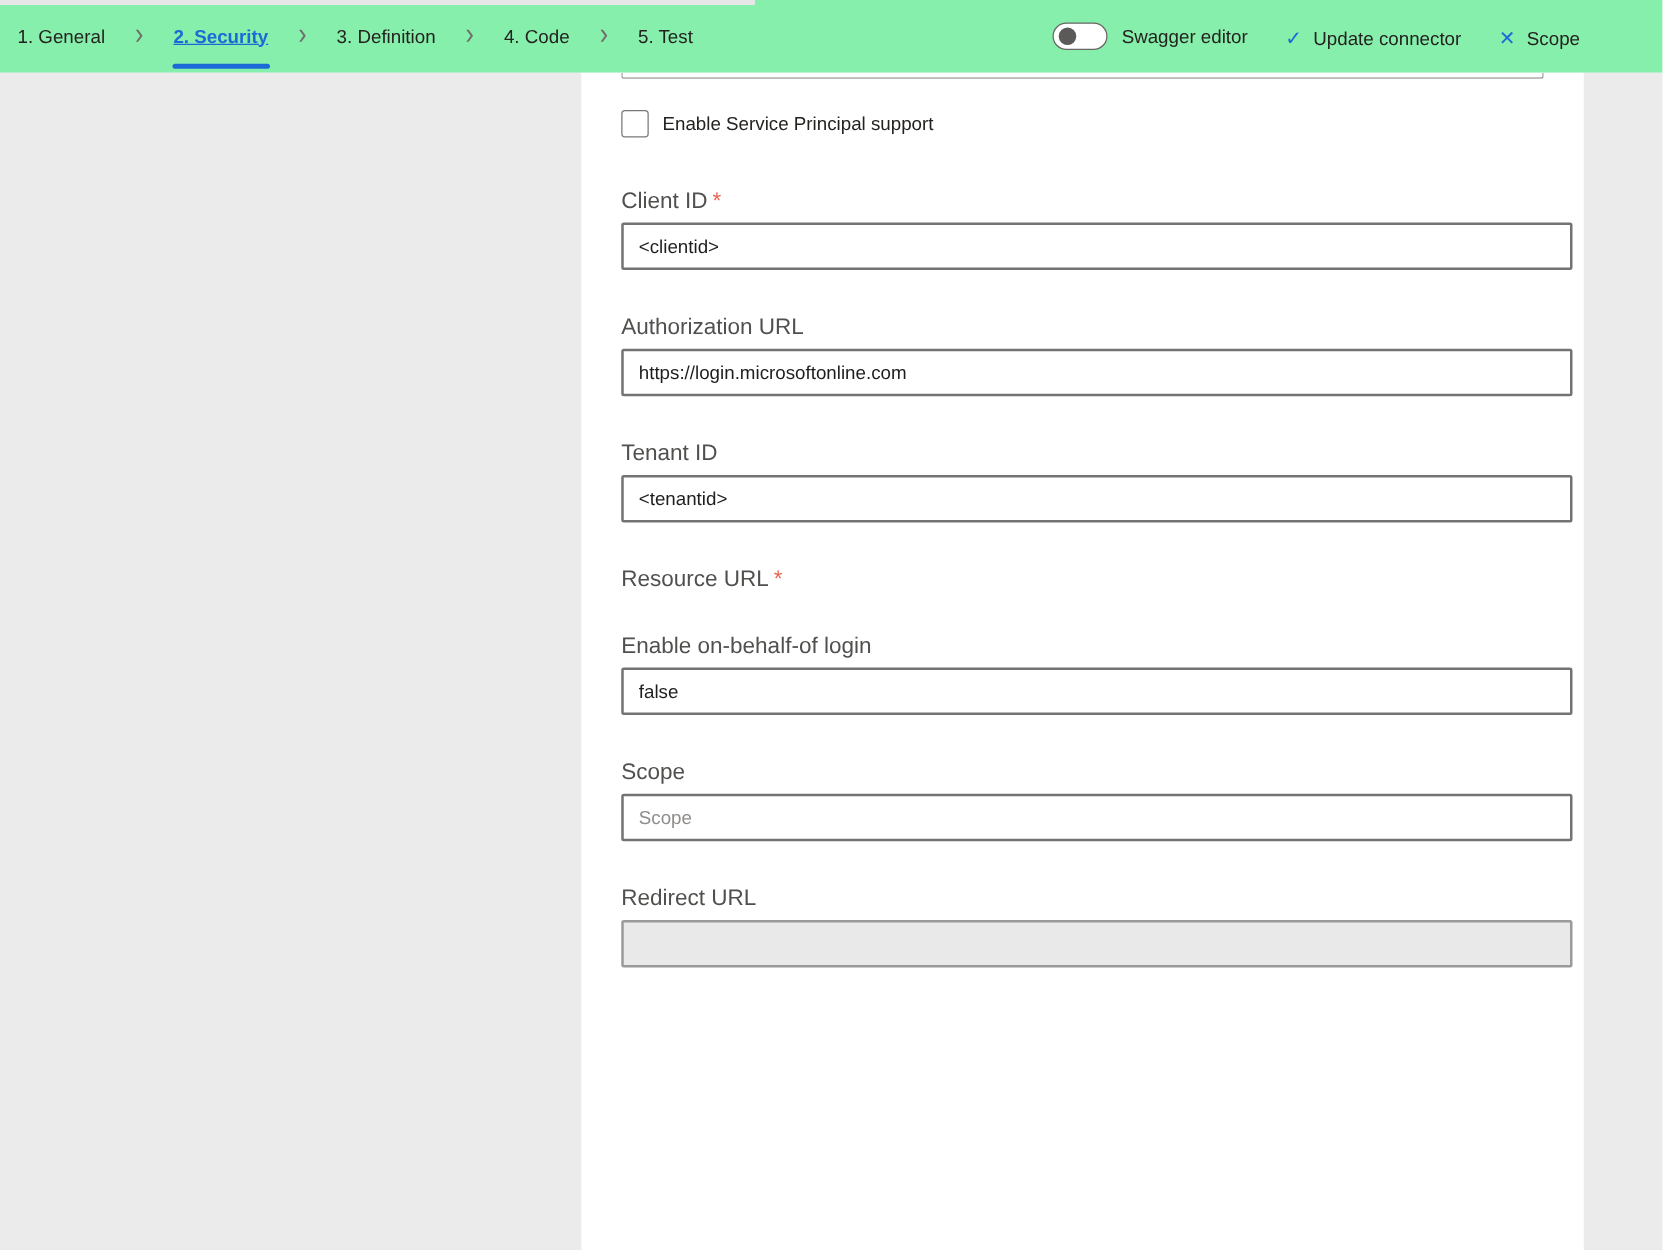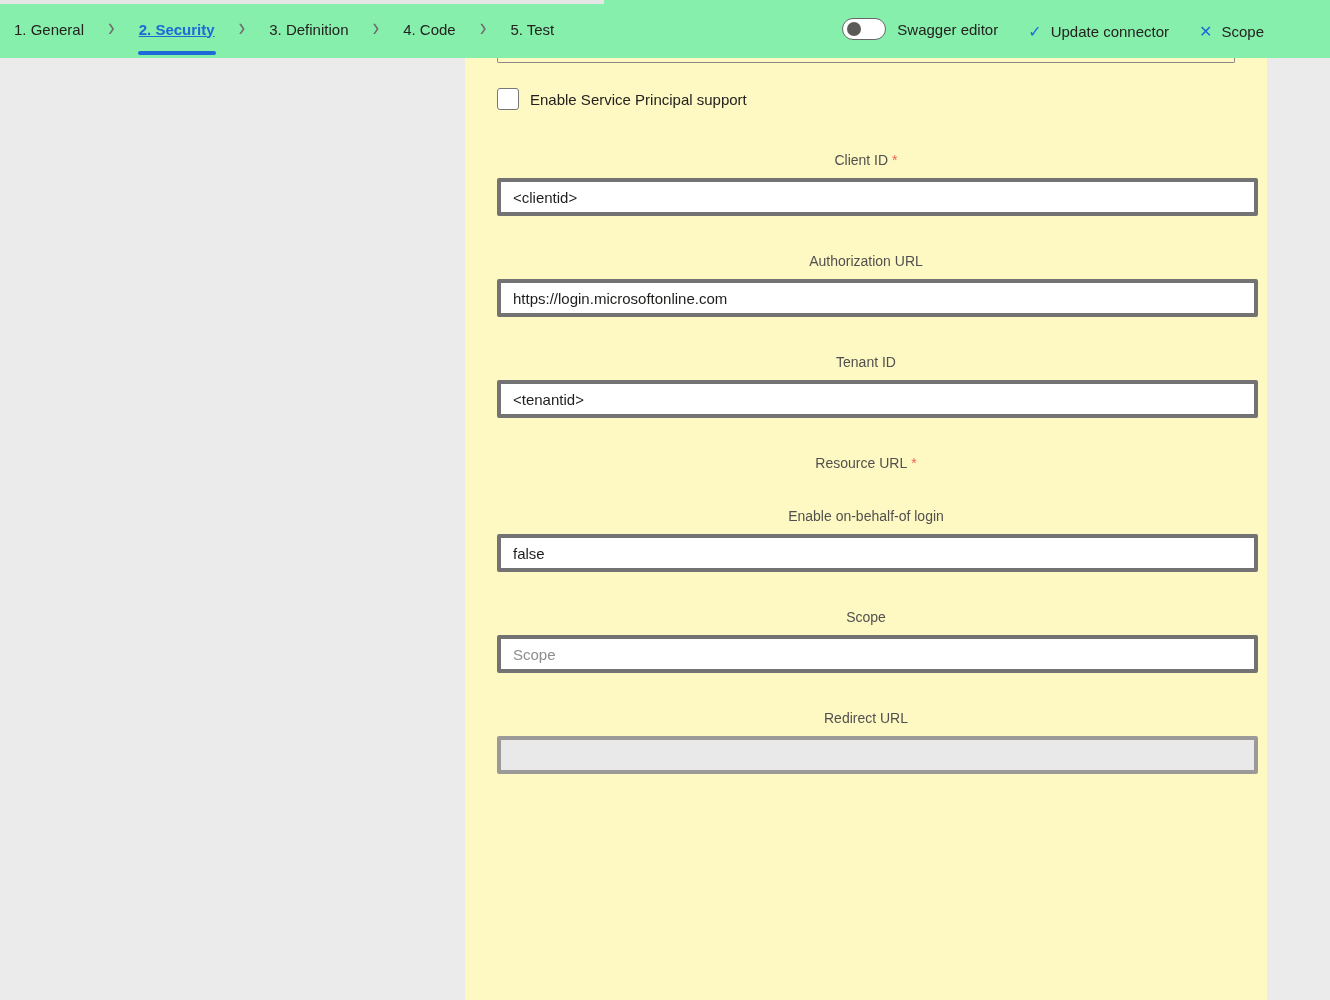--- a/index.html
+++ b/index.html
@@ -53,40 +53,40 @@
     display: flex; align-items: center; gap: 9px;
     background: transparent; border: none; cursor: pointer;
     font-family: "Liberation Sans", sans-serif; font-size: 15px; color: #24221f;
   }
   .blue-glyph { color: #1b6ad8; font-size: 16px; line-height: 1; }
 
   
   .content { position: relative; height: 942px; }
   .panel {
     margin-left: 465px; width: 802px; height: 100%;
-    background: #fef9c3; padding: 0 32px;
+    background: #ffffff; padding: 0 32px;
   }
   .partial-input {
     height: 5px; border: 1px solid #8a8886; border-top: none;
     border-radius: 0 0 2px 2px; margin-bottom: 24px;
   }
   .checkbox-row { display: flex; align-items: center; gap: 11px; height: 24px; margin-bottom: 41px; cursor: pointer; }
   .checkbox {
     width: 22px; height: 22px; border: 1px solid #7a7876; border-radius: 3px;
     background: #fff; flex: 0 0 auto;
   }
   .checkbox-label { font-size: 15px; color: #24221f; }
 
   .field { margin-bottom: 37px; }
   .field-label {
-    display: block; font-size: 14px; line-height: 16px; color: #51504e; margin-bottom: 10px; text-align: center;
+    display: block; font-size: 18px; line-height: 16px; color: #51504e; margin-bottom: 10px;
   }
   .req { color: #eb6450; margin-left: 4px; }
   .text-input {
-    width: 761px; height: 38px; border: 4px solid #737373; border-radius: 2px;
+    width: 761px; height: 38px; border: 2px solid #737373; border-radius: 2px;
     padding: 0 12px; font-family: "Liberation Sans", sans-serif;
     font-size: 15px; color: #1f1e1d; background: #fff; outline: none; display: block;
   }
   .text-input::placeholder { color: #8f8d8b; }
   .text-input.disabled { background: #e9e9e9; border-color: #9c9a98; }
   .input-wrap { position: relative; width: 761px; }
   .error-badge {
     position: absolute; right: 13px; top: 50%; transform: translateY(-50%);
     width: 17px; height: 17px; border-radius: 50%; background: #d73719;
     color: #fff; font-size: 12px; font-weight: 700; line-height: 17px; text-align: center;

